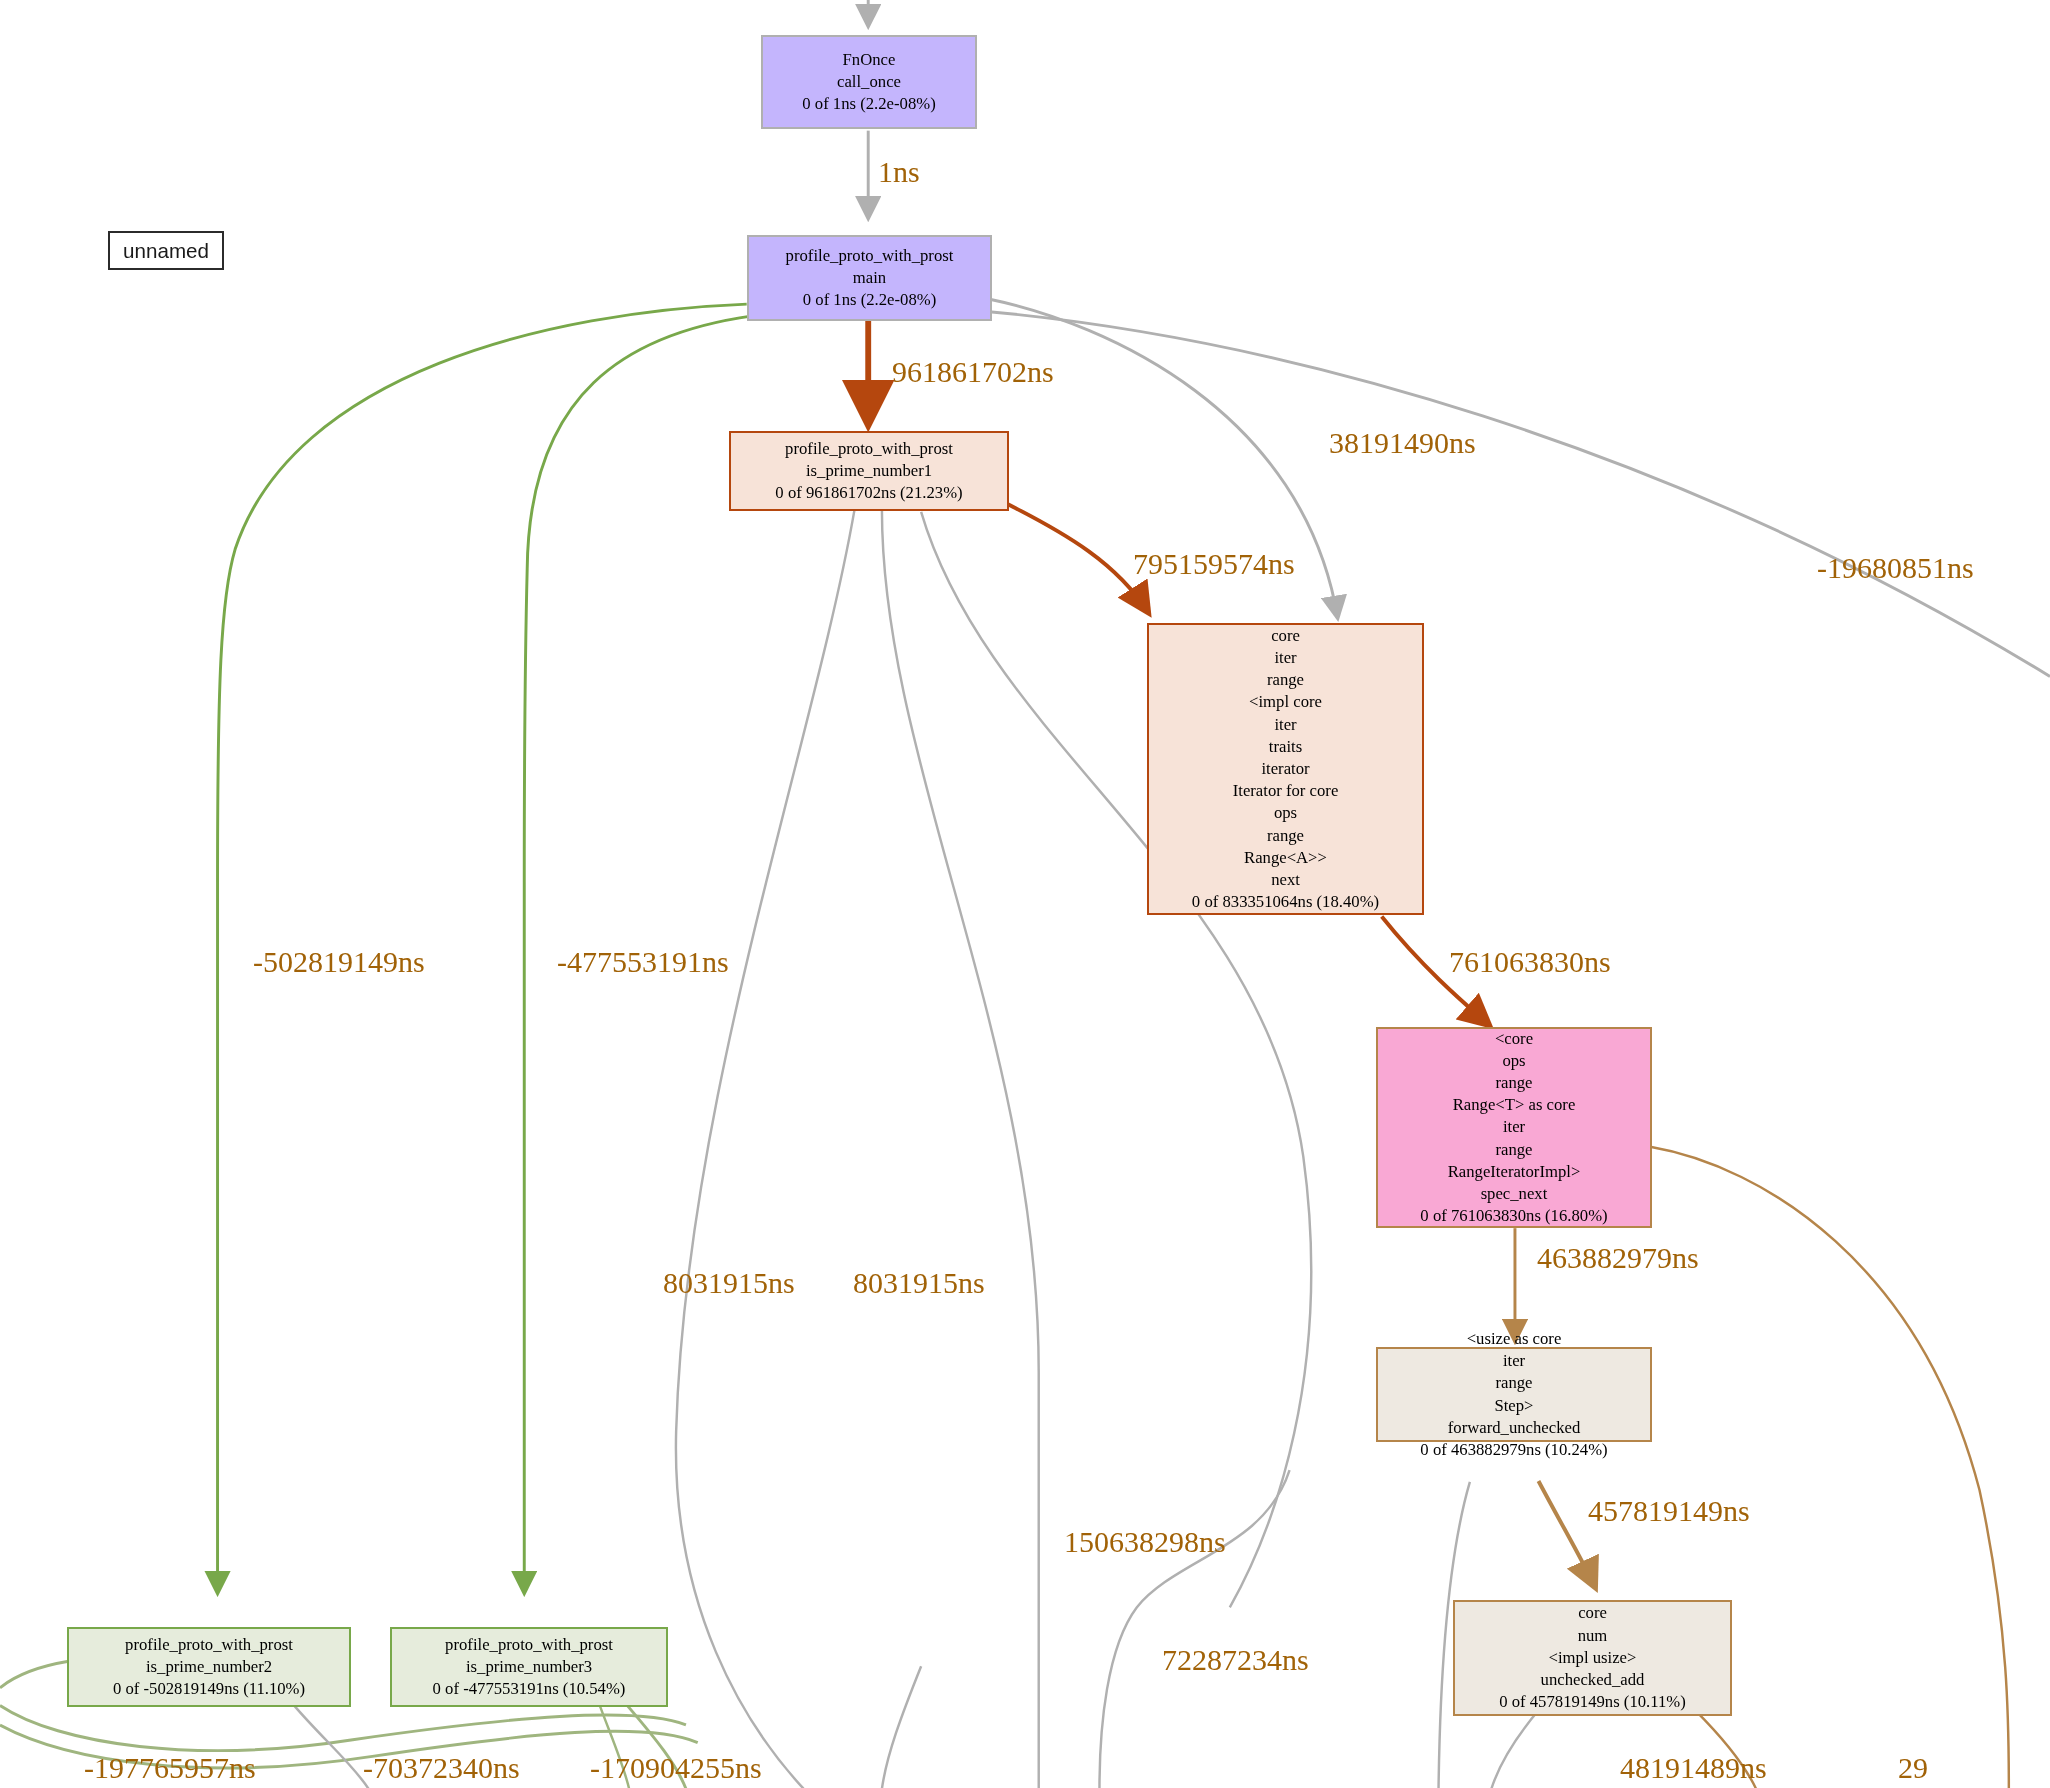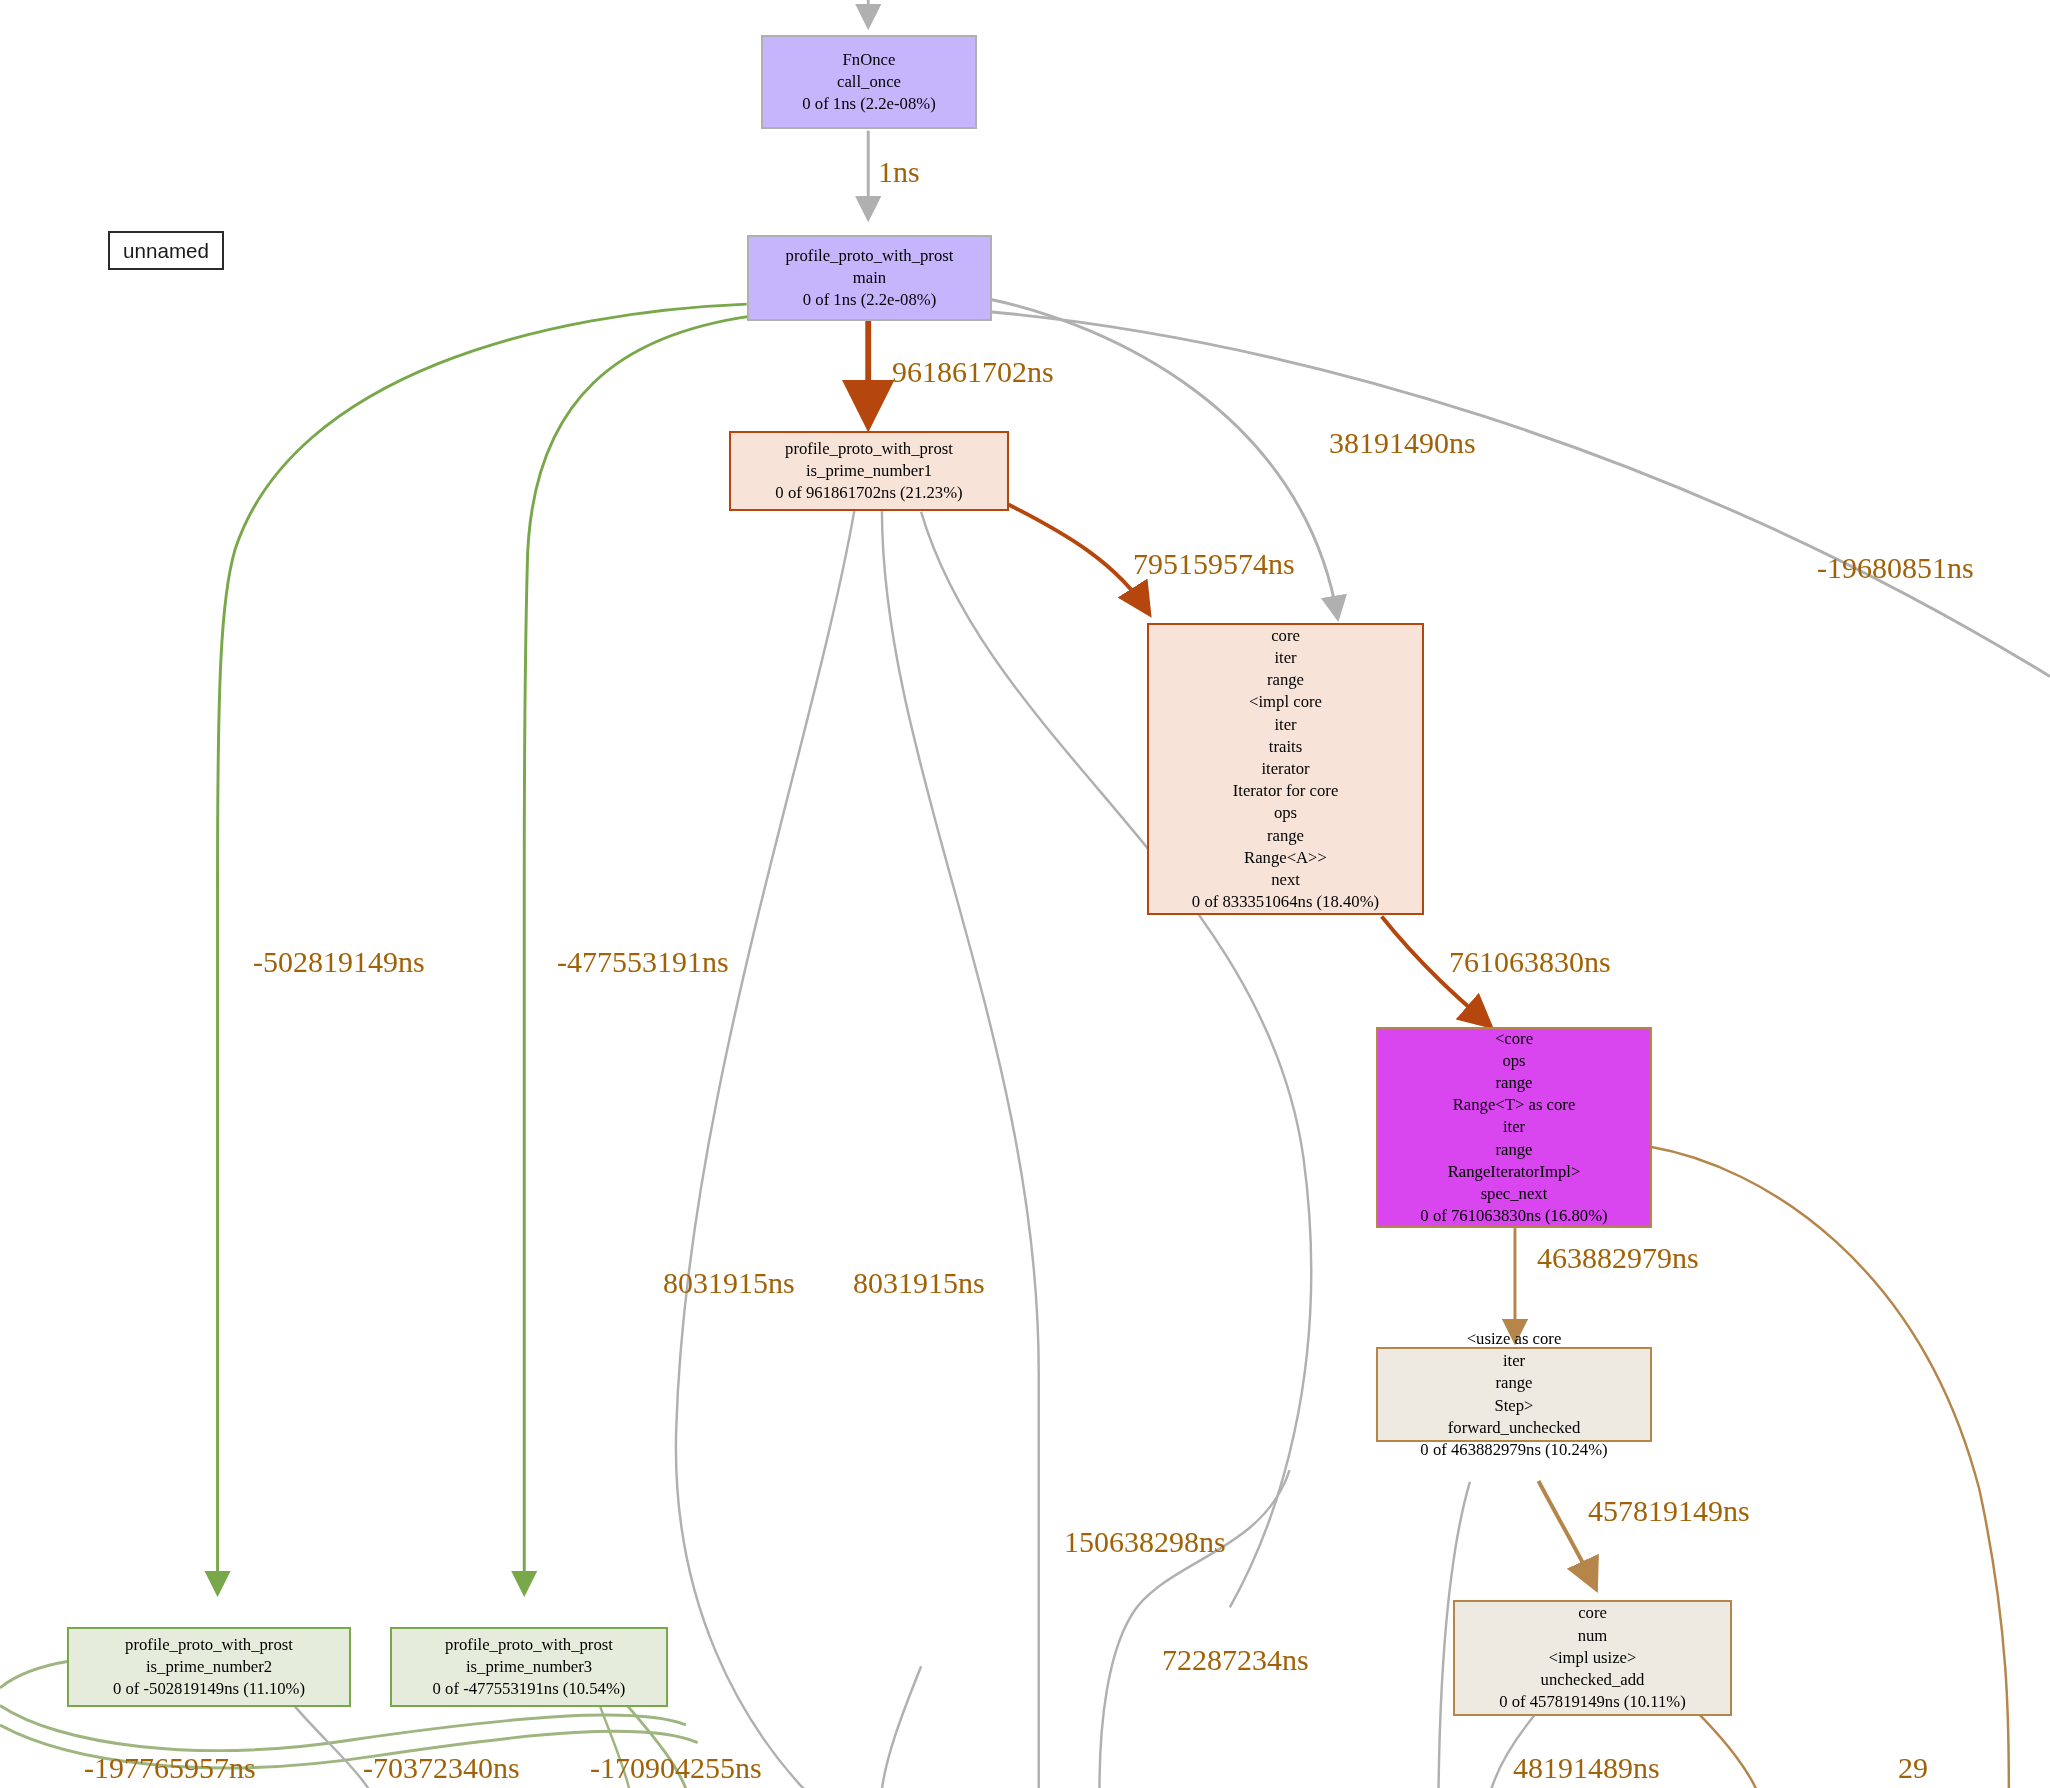--- a/index.html
+++ b/index.html
@@ -35,21 +35,21 @@
     display: flex;
     flex-direction: column;
     align-items: center;
     justify-content: center;
     line-height: 1.33;
     white-space: pre;
   }
   .node .nline { display: block; }
   .node.n-grey   { border-color: #b0b0b0; background: #c4b5fd; }
   .node.n-orange { border-color: #b5470e; background: #f7e3d8; }
-  .node.n-tan    { border-color: #b5854a; background: #d946ef; }
+  .node.n-tan    { border-color: #b5854a; background: #f9a8d4; }
   .node.n-tan2   { border-color: #b5854a; background: #eee9e1; }
   .node.n-green  { border-color: #78a84a; background: #e6ecdc; }
   .cluster-label {
     position: absolute;
     box-sizing: border-box;
     border: 2px solid #2b2b2b;
     background: #ffffff;
     color: #1a1a1a;
     font-family: "Liberation Sans", "DejaVu Sans", sans-serif;
     display: flex;
@@ -286,18 +286,18 @@
   <div class="elabel" style="left:1064px; top:1525px; font-size:30px;">150638298ns</div>
 
   <div class="elabel" style="left:1162px; top:1643px; font-size:30px;">72287234ns</div>
 
   <div class="elabel" style="left:84px; top:1751px; font-size:30px;">-197765957ns</div>
 
   <div class="elabel" style="left:363px; top:1751px; font-size:30px;">-70372340ns</div>
 
   <div class="elabel" style="left:590px; top:1751px; font-size:30px;">-170904255ns</div>
 
-  <div class="elabel" style="left:1513px; top:1751px; font-size:30px;">48191489ns</div>
+  <div class="elabel" style="left:1620px; top:1751px; font-size:30px;">48191489ns</div>
 
   <div class="elabel" style="left:1898px; top:1751px; font-size:30px;">29</div>
 
 </div>
 
 
 </body></html>

